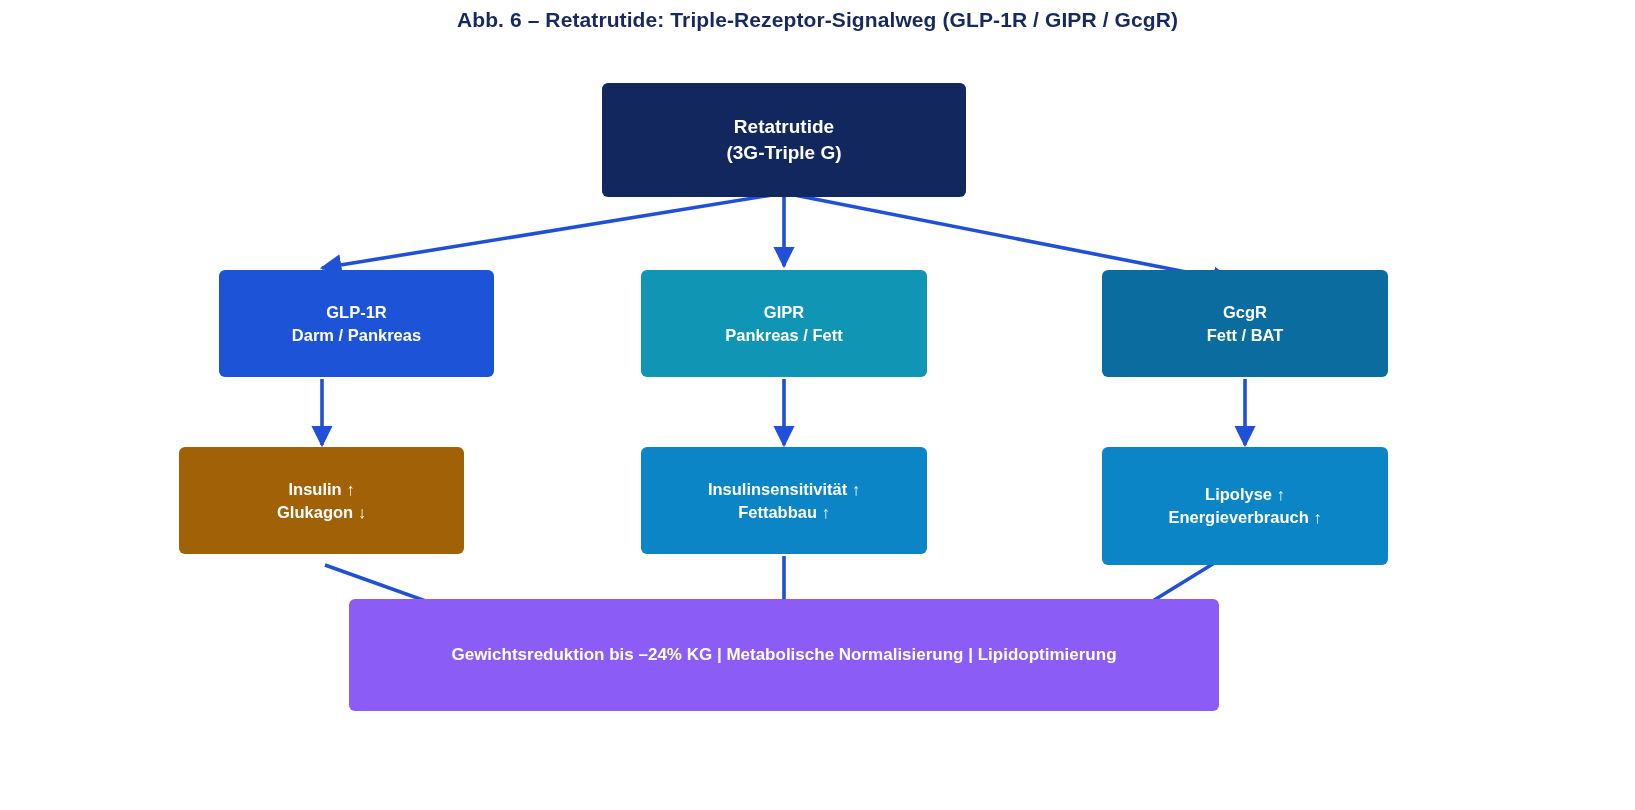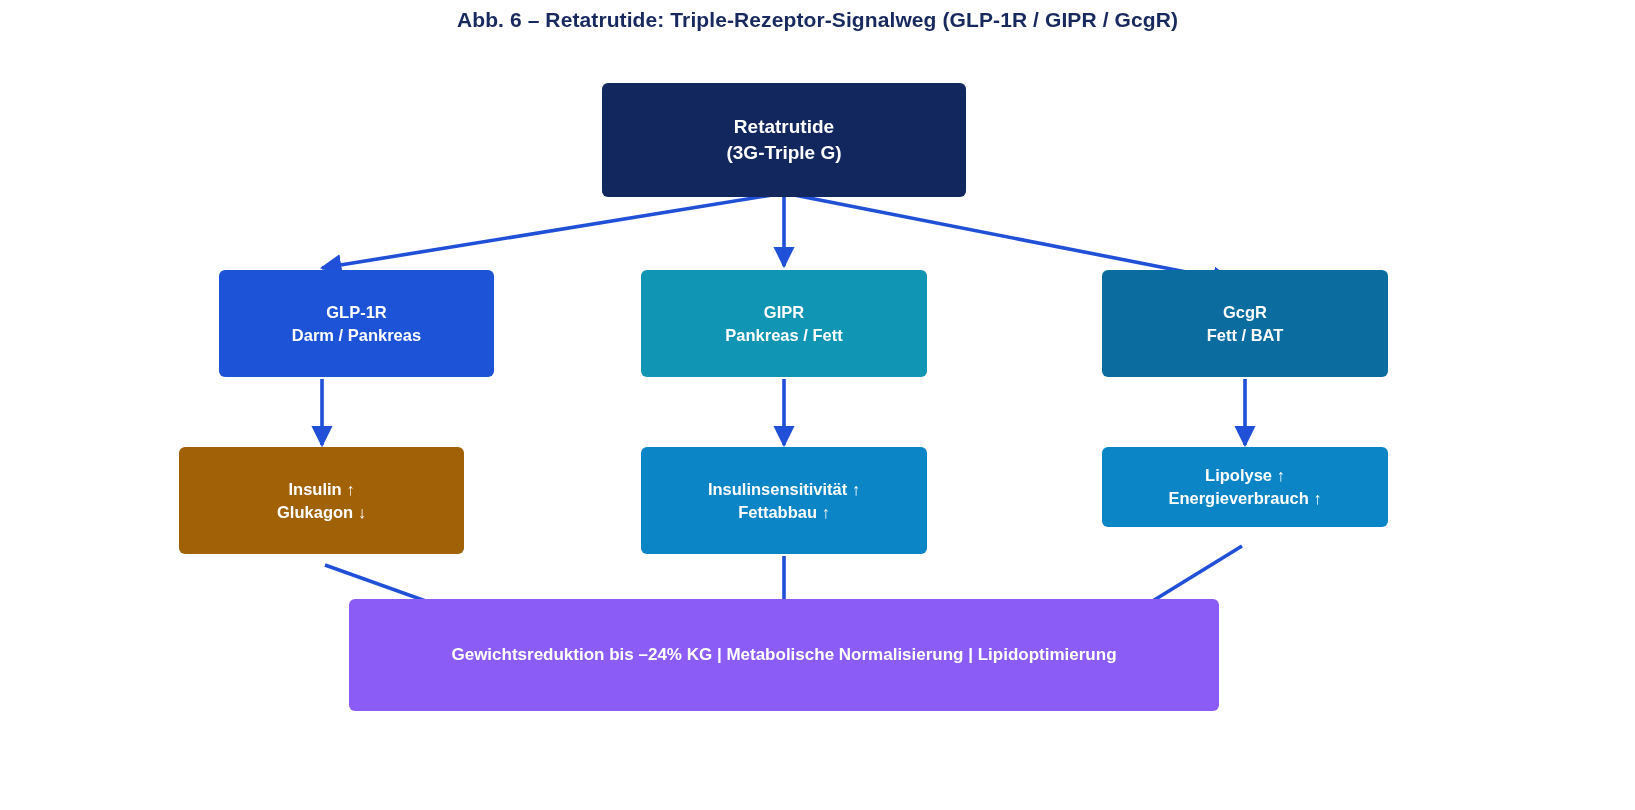--- a/index.html
+++ b/index.html
@@ -96,21 +96,21 @@
     top: 447px;
     width: 286px;
     height: 107px;
     background: #0b85c6;
     font-size: 16.5px;
   }
   #node-eff-right {
     left: 1102px;
     top: 447px;
     width: 286px;
-    height: 80px;
+    height: 118px;
     background: #0b85c6;
     font-size: 16.5px;
   }
   #node-outcome {
     left: 349px;
     top: 599px;
     width: 870px;
     height: 112px;
     background: #8b5cf6;
     font-size: 17px;

